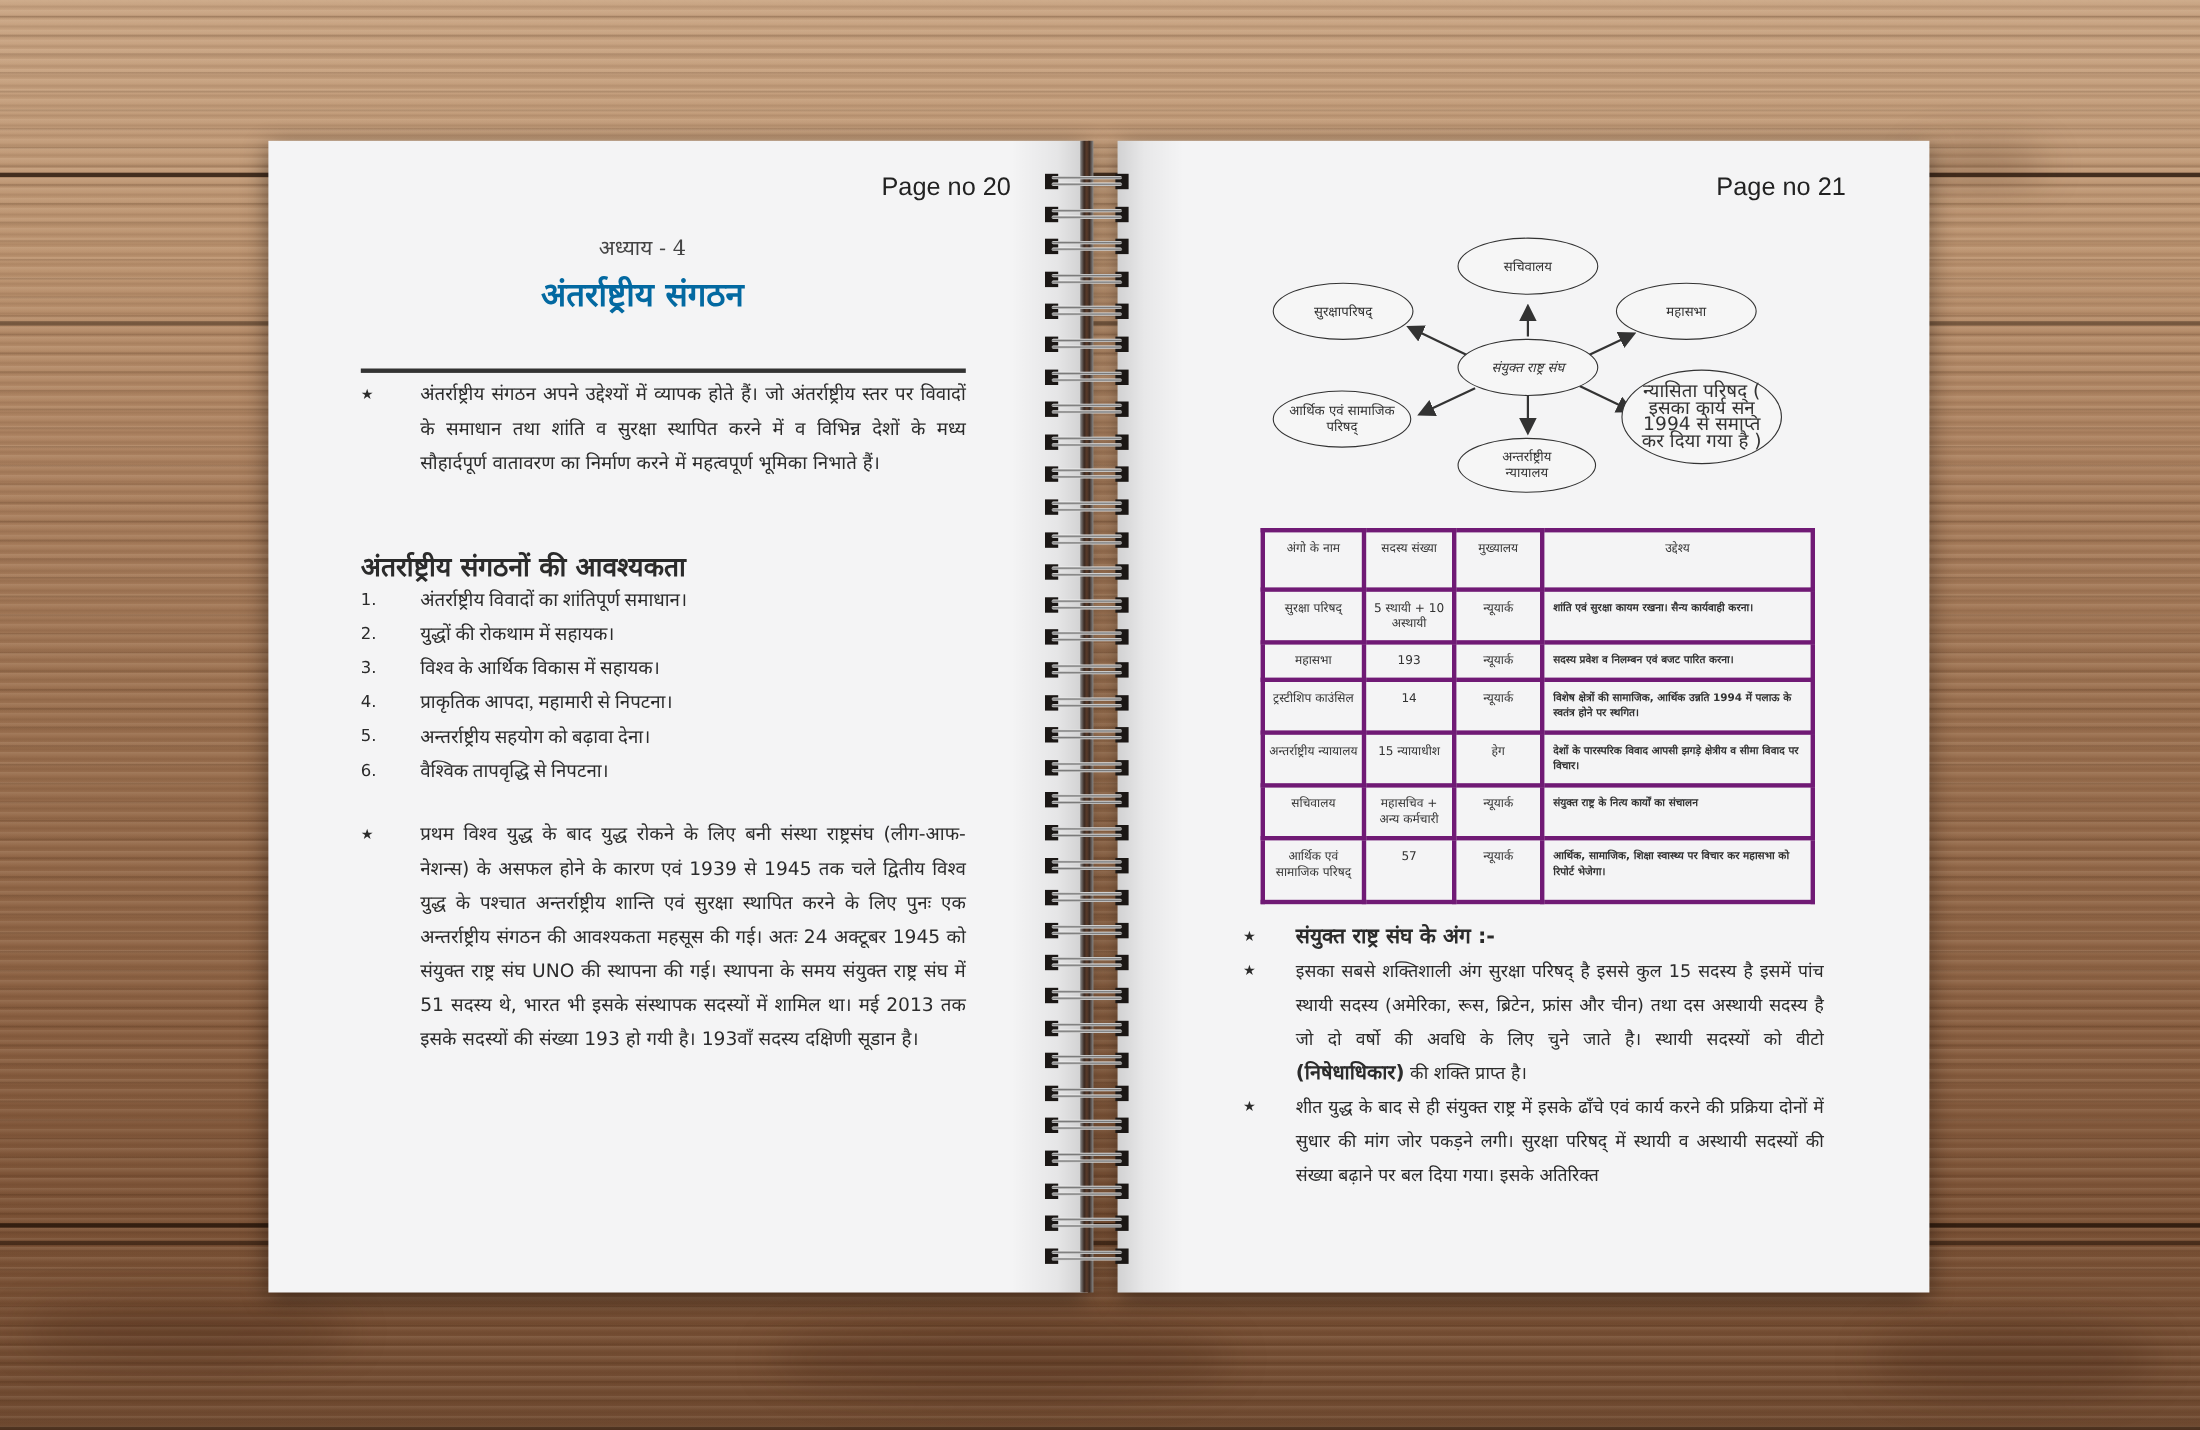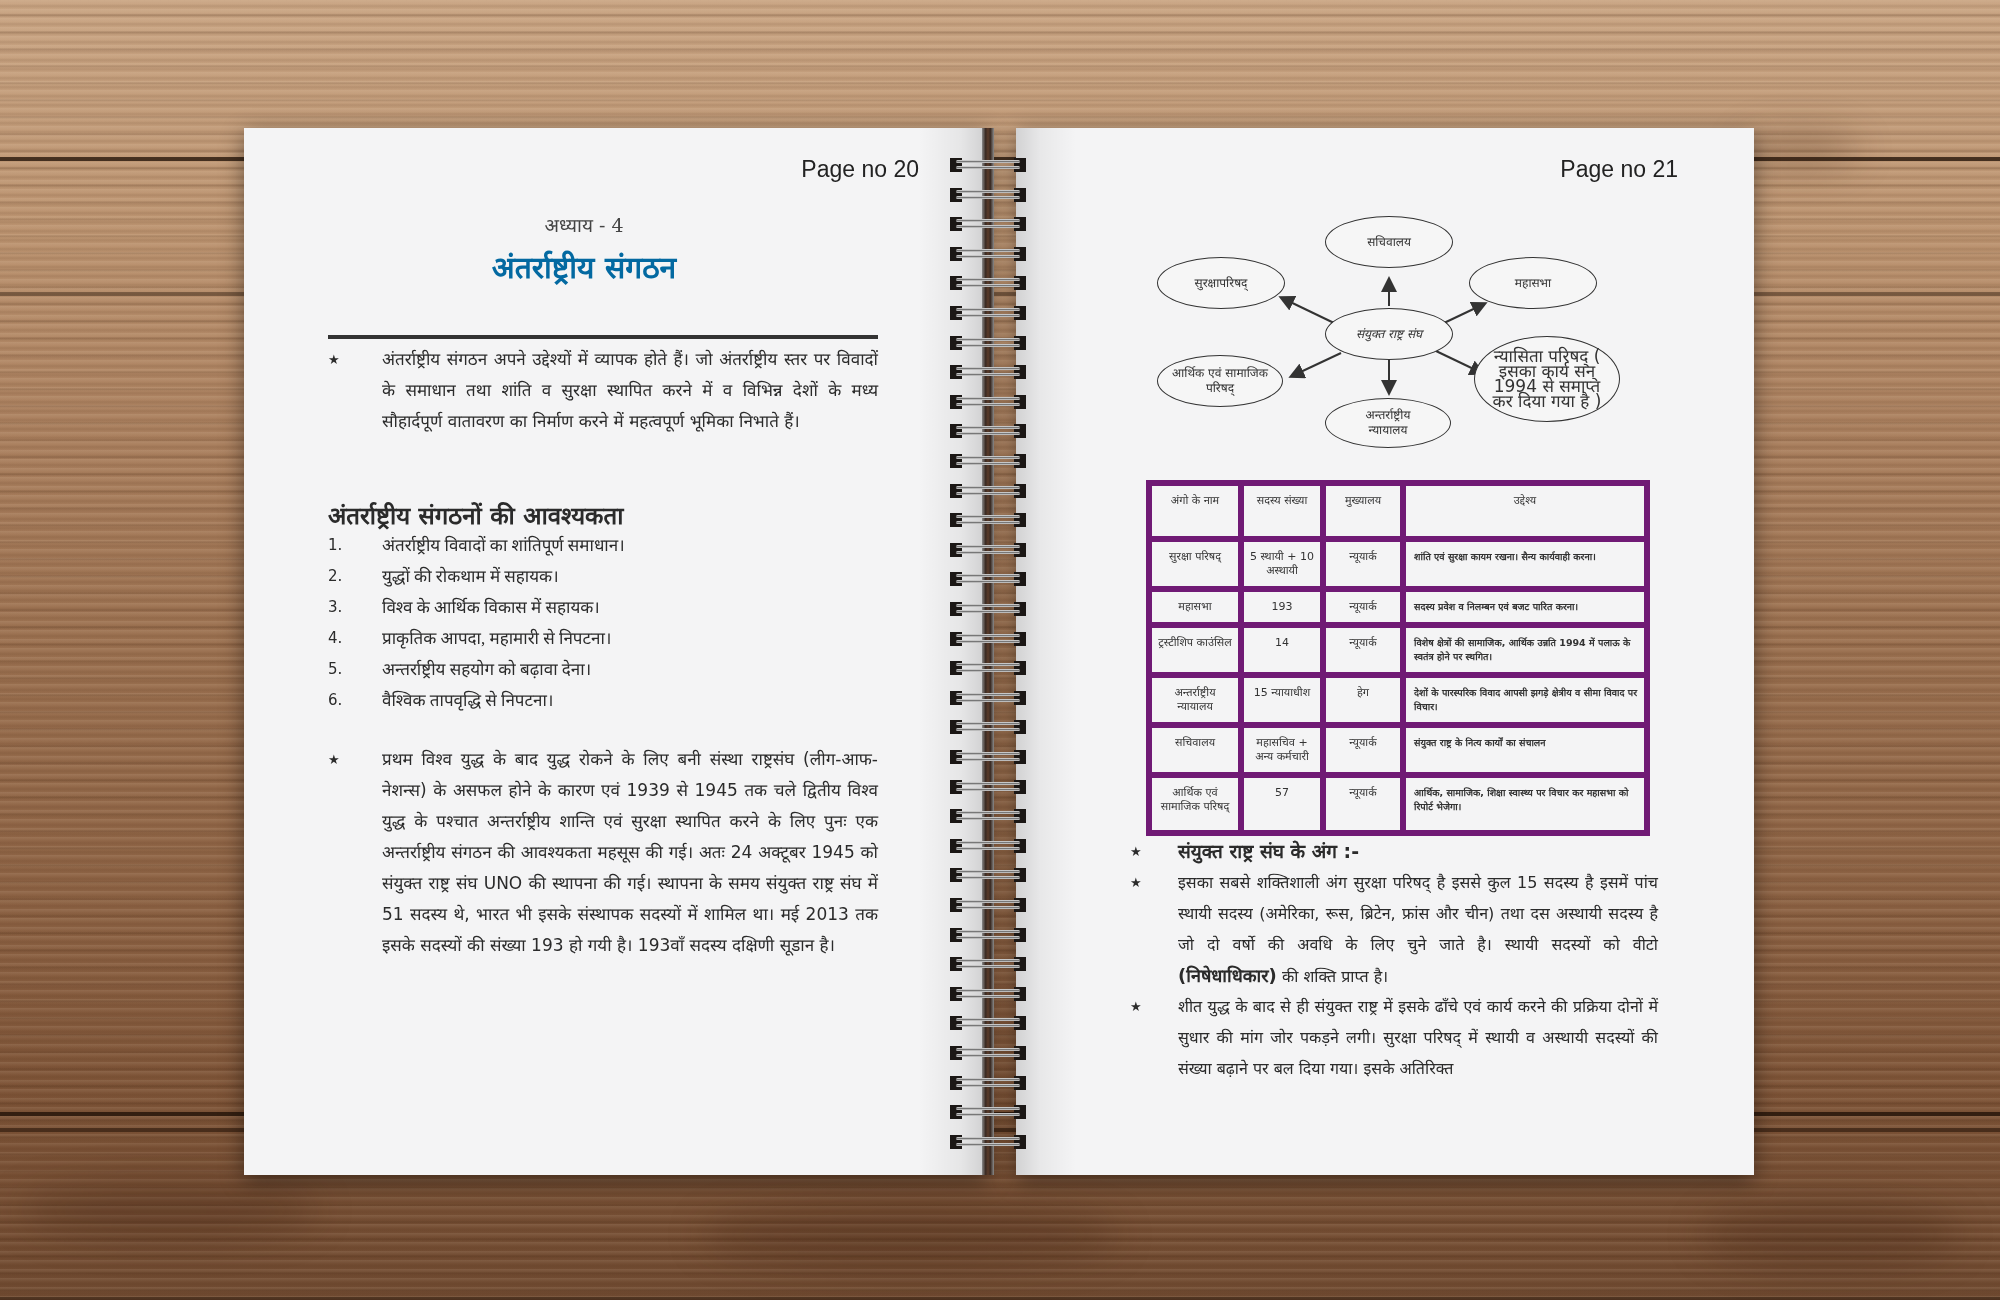--- a/index.html
+++ b/index.html
@@ -53,21 +53,21 @@
   .num-list .n { position:absolute; left:0; width:40px; font-family:"DejaVu Sans", sans-serif; font-size:15px; }
   .num-list .t { margin-left:54px;font-family:Liberation Serif, serif; }
 
   
   .diagram { position:absolute; left:128px; top:80px; width:500px; height:240px; }
   .ellipse { position:absolute; border:1.6px solid #333; border-radius:50%; background:#f6f6f6;
     display:flex; align-items:center; justify-content:center; text-align:center;
     font-size:12px; line-height:15px; color:#333; font-family:"DejaVu Sans", sans-serif; }
 
   .org-table { position:absolute; left:130px; top:352px; width:504px; border-collapse:collapse; font-family:"DejaVu Sans", sans-serif; }
-  .org-table td, .org-table th { border:6px solid #701a75; font-size:11px; color:#333; vertical-align:top; padding:8px 3px; line-height:14px; }
+  .org-table td, .org-table th { border:4px solid #701a75; font-size:11px; color:#333; vertical-align:top; padding:8px 3px; line-height:14px; }
   .org-table th { font-weight:normal; height:34px; }
   .org-table td.obj { font-weight:bold; font-size:9.5px; text-align:left; padding-left:8px; }
   .org-table td.c { text-align:center; }
 
   .rpara { position:absolute; left:114px; width:528px; font-size:16px; line-height:31px; text-align:justify; }
   .rpara .star { position:absolute; left:0; top:0; font-size:13px; }
   .rpara .txt { display:block; margin-left:48px; }
   .rheading { font-size:19px; font-weight:bold; }
   b.bold-term { font-size:18px; }
 </style>

